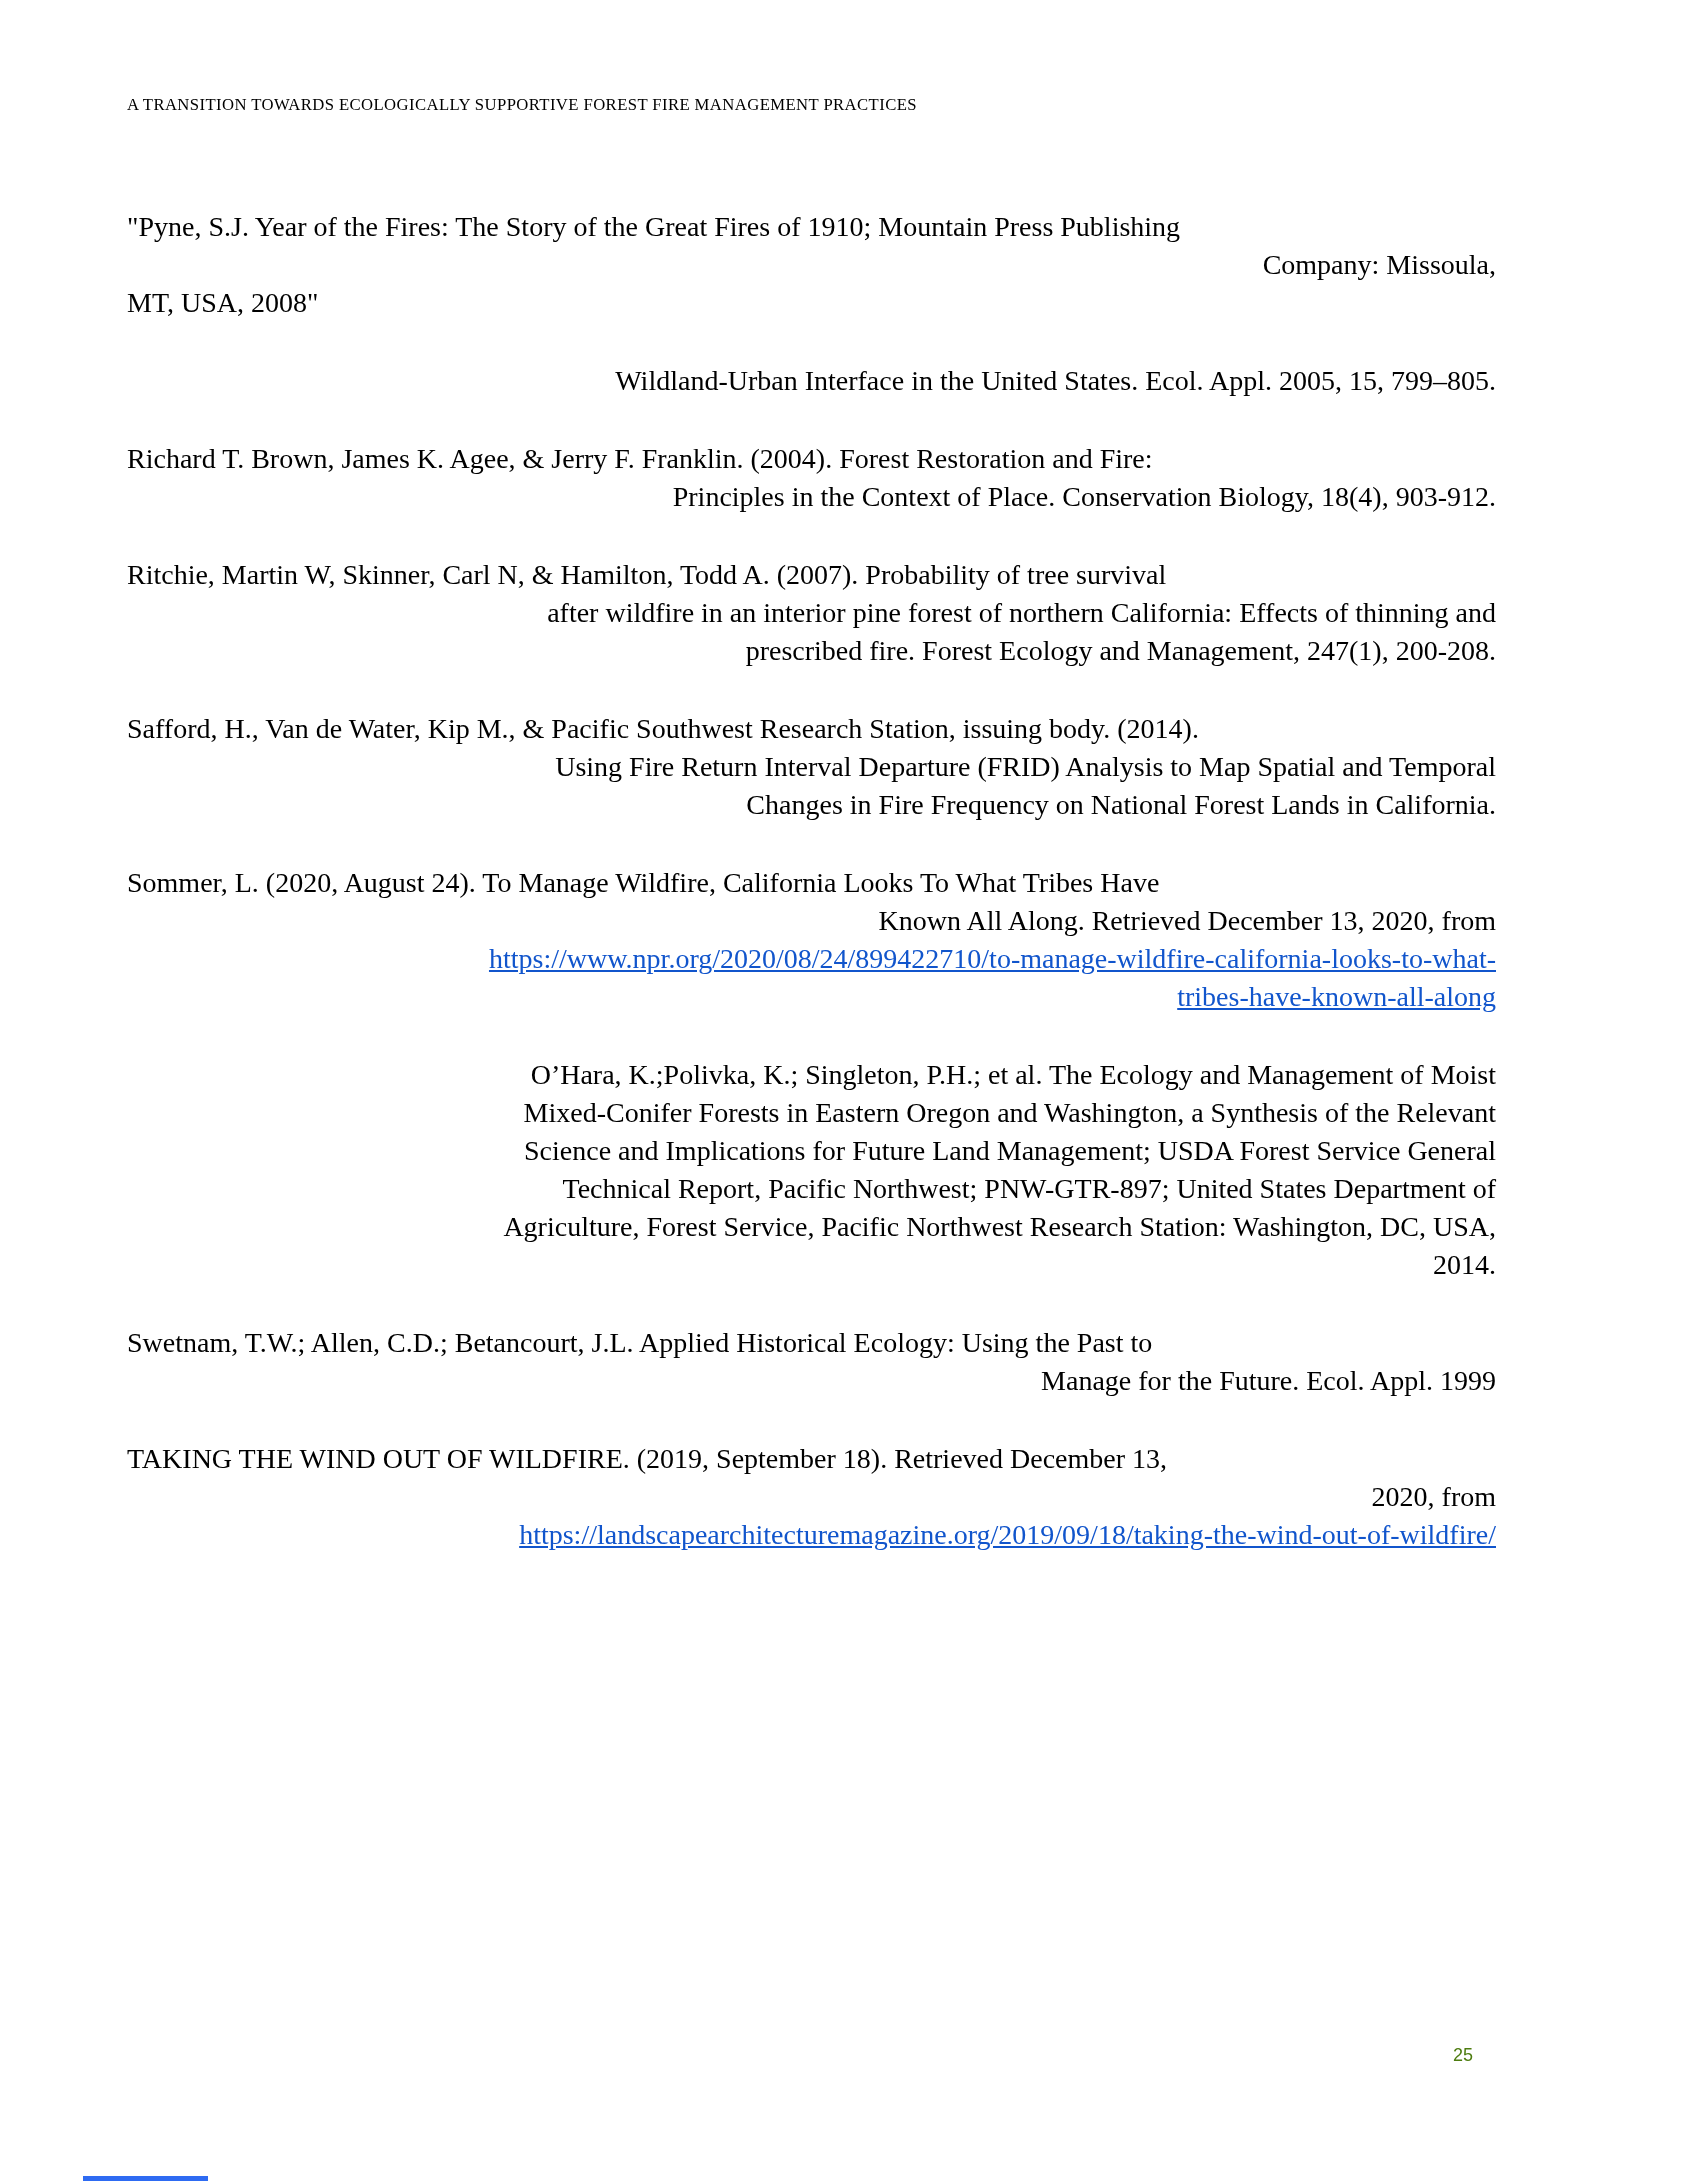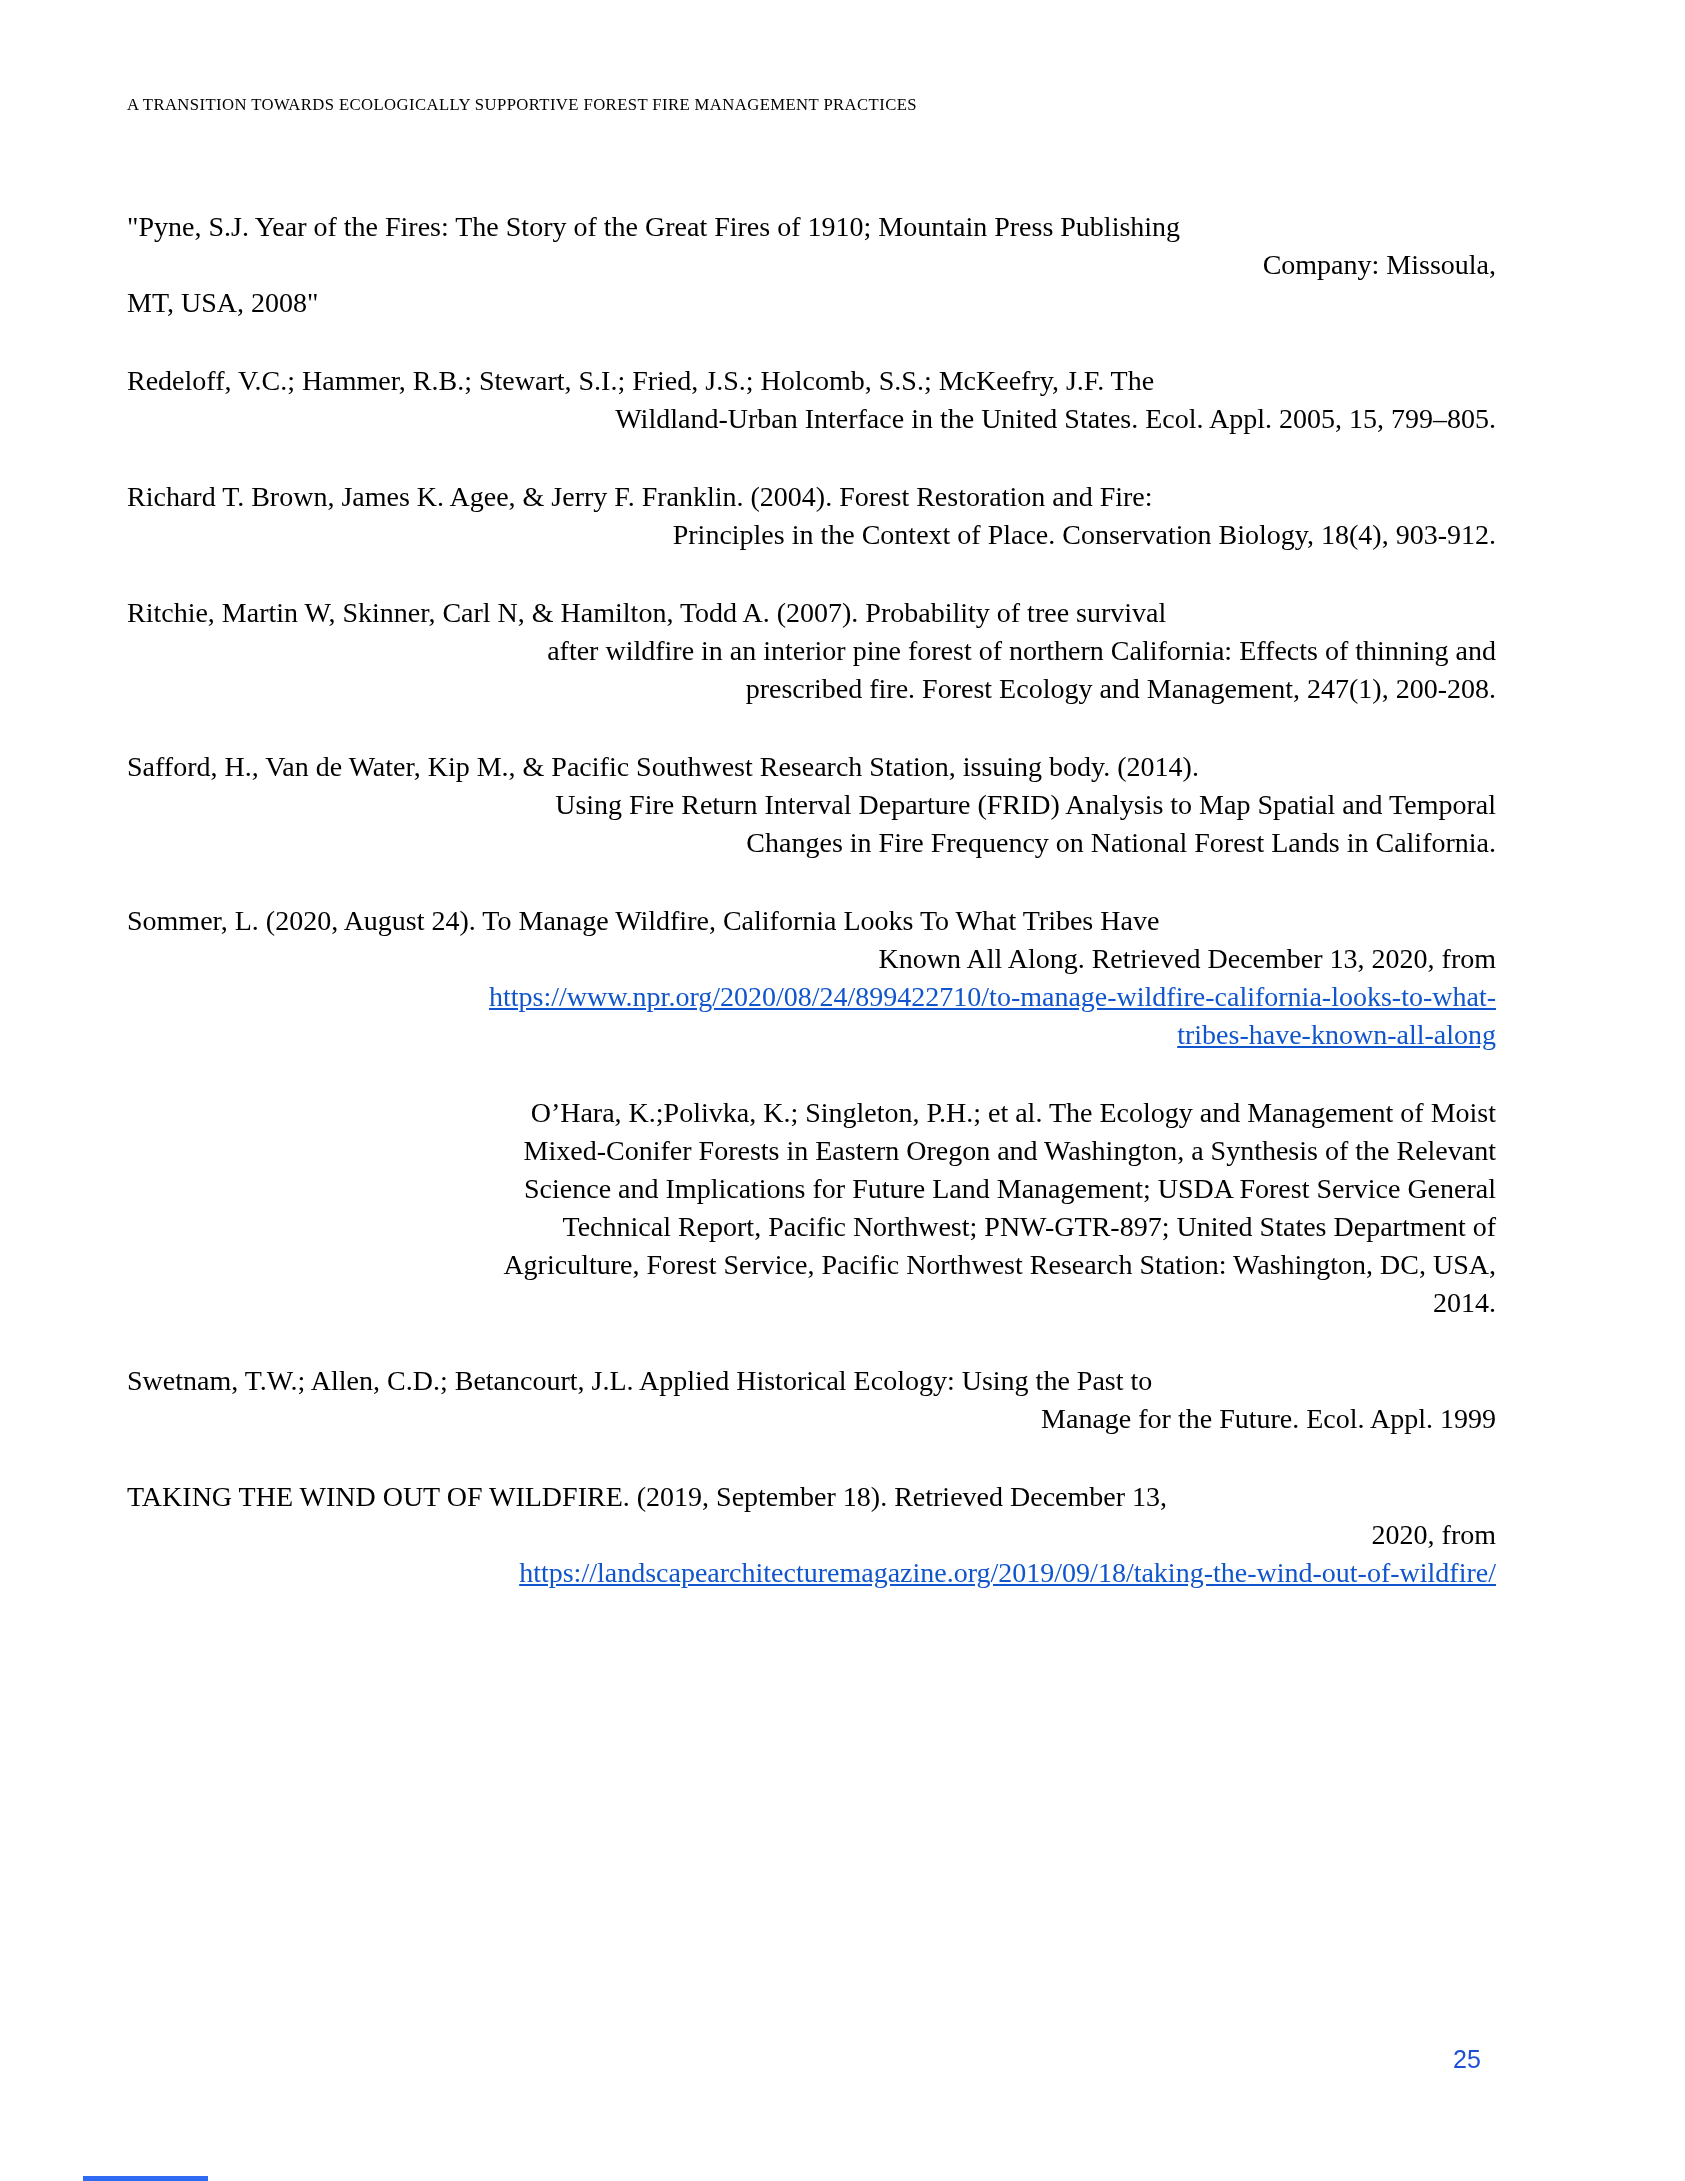--- a/index.html
+++ b/index.html
@@ -39,22 +39,22 @@
   a.link {
     color: #1155cc;
     text-decoration: underline;
     cursor: pointer;
   }
   .page-number {
     position: absolute;
     left: 1453px;
     top: 2045px;
     font-family: "Liberation Sans", sans-serif;
-    font-size: 25px;
-    color: #1d4ed8;
+    font-size: 18px;
+    color: #4d7c0f;
   }
   .bottom-blue-artifact {
     position: absolute;
     left: 83px;
     bottom: 0;
     width: 125px;
     height: 5.3px;
     background: #2e6bf2;
   }
 </style>
@@ -67,21 +67,20 @@
 
   <div class="refs">
 
     <div class="ref">
       <div class="line">"Pyne, S.J. Year of the Fires: The Story of the Great Fires of 1910; Mountain Press Publishing</div>
       <div class="line indent">Company: Missoula,</div>
       <div class="line">MT, USA, 2008"</div>
     </div>
 
     <div class="ref">
-      <div class="line">Redeloff, V.C.; Hammer, R.B.; Stewart, S.I.; Fried, J.S.; Holcomb, S.S.; McKeefry, J.F. The</div>
       <div class="line indent">Wildland-Urban Interface in the United States. Ecol. Appl. 2005, 15, 799–805.</div>
     </div>
 
     <div class="ref">
       <div class="line">Richard T. Brown, James K. Agee, &amp; Jerry F. Franklin. (2004). Forest Restoration and Fire:</div>
       <div class="line indent">Principles in the Context of Place. Conservation Biology, 18(4), 903-912.</div>
     </div>
 
     <div class="ref">
       <div class="line">Ritchie, Martin W, Skinner, Carl N, &amp; Hamilton, Todd A. (2007). Probability of tree survival</div>

